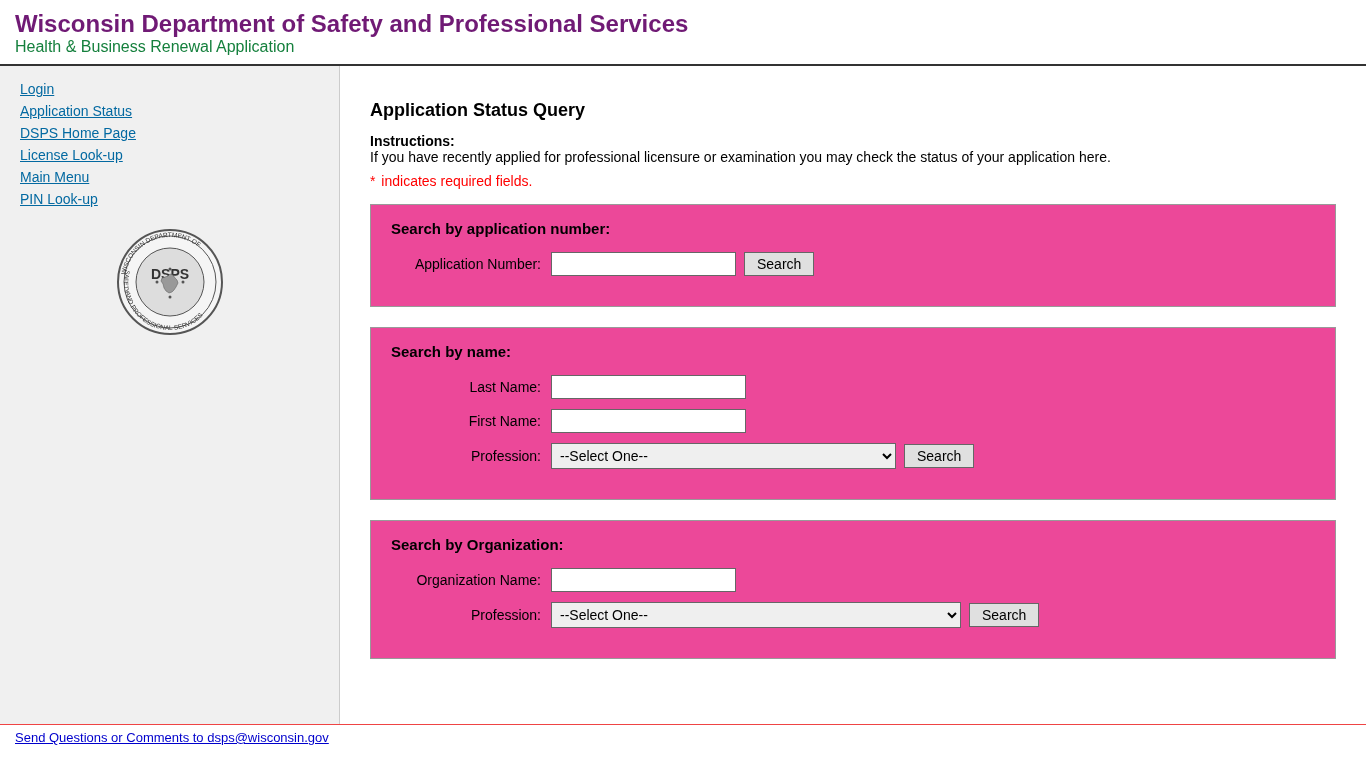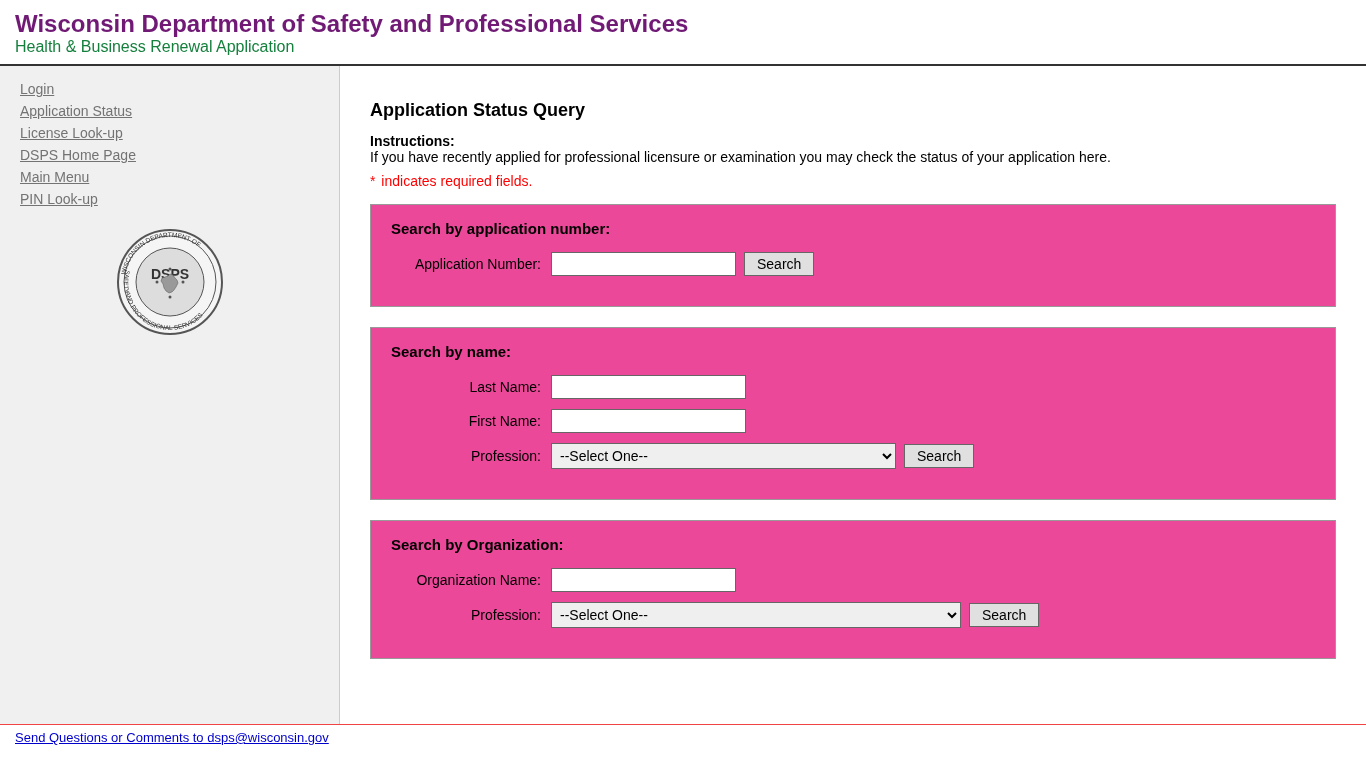--- a/index.html
+++ b/index.html
@@ -40,21 +40,21 @@
     #sidebar {
       width: 340px;
       min-width: 340px;
       padding: 15px 20px;
       background: #f0f0f0;
       border-right: 1px solid #ccc;
     }
 
     #sidebar a {
       display: block;
-      color: #737373;
+      color: #0369a1;
       text-decoration: underline;
       margin-bottom: 6px;
       font-size: 14px;
     }
 
     #sidebar-logo {
       margin-top: 20px;
       display: flex;
       justify-content: center;
     }
@@ -182,22 +182,22 @@
 <div id="header">
   <h1>Wisconsin Department of Safety and Professional Services</h1>
   <h2>Health &amp; Business Renewal Application</h2>
 </div>
 
 <div id="main-layout">
 
   <div id="sidebar">
     <a href="#">Login</a>
     <a href="#">Application Status</a>
+    <a href="#">DSPS Home Page</a>
     <a href="#">License Look-up</a>
-    <a href="#">DSPS Home Page</a>
     <a href="#">Main Menu</a>
     <a href="#">PIN Look-up</a>
 
     <div id="sidebar-logo">
 
       <svg class="dsps-seal" viewBox="0 0 110 110" xmlns="http://www.w3.org/2000/svg">
 
         <circle cx="55" cy="55" r="52" fill="#f5f5f5" stroke="#555" stroke-width="2"></circle>
 
         <circle cx="55" cy="55" r="46" fill="none" stroke="#555" stroke-width="1"></circle>

